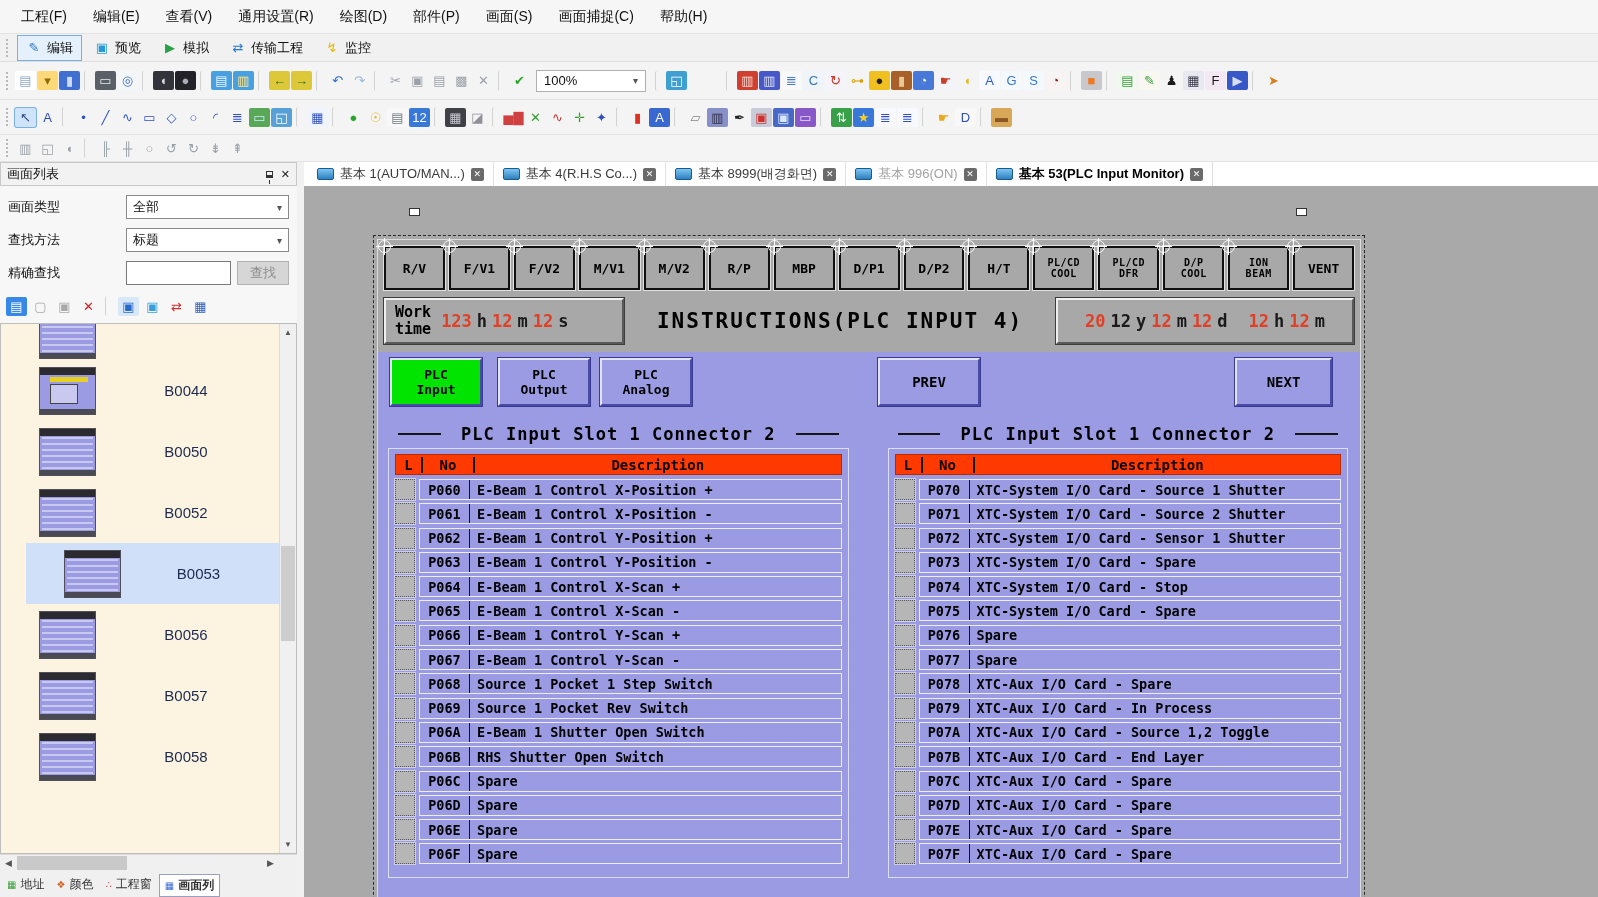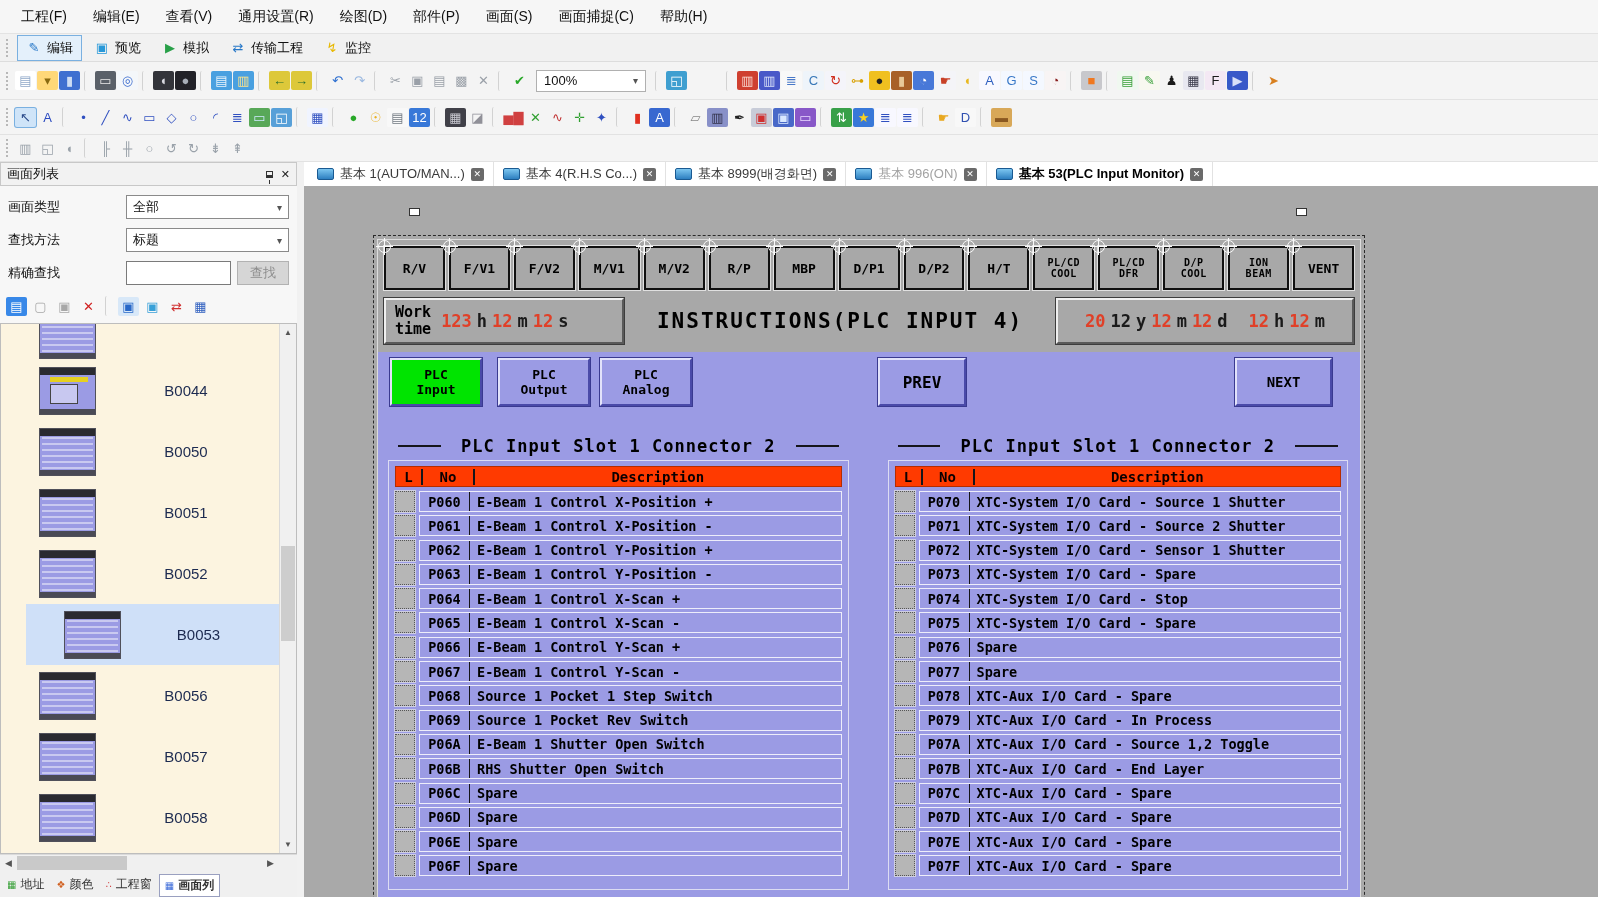--- a/index.html
+++ b/index.html
@@ -101,22 +101,22 @@
   .wlabel { font-weight:bold; font-size:15px; line-height:1.15; white-space:pre-line; color:#000; }
   .segs { display:flex; align-items:center; gap:5px; font-weight:bold; font-size:17px; color:#1a1a1a; }
   .seg.red { color:#e04028; }
   .seg.gap { margin-left:16px; }
   .hmi-title { flex:1; display:flex; align-items:center; justify-content:center; font-weight:bold; font-size:21px; letter-spacing:2px; color:#000; }
   .dbox { width:298px; justify-content:center; }
   .navrow { position:relative; height:48px; margin-top:6px;padding-left:8px; }
   .nbtn { position:absolute; top:0; height:48px; background:#9b9be4; border:2px solid; border-color:#e2e2fa #4a4aa8 #4a4aa8 #e2e2fa; box-shadow:0 0 0 1px #3a3a90; display:flex; align-items:center; justify-content:center; text-align:center; font-weight:bold; font-size:13px; white-space:pre-line; color:#000; }
   .nbtn.on { background:#00e400; }
   .nav-input { left:12px; width:92px; } .nav-output { left:120px; width:92px; } .nav-analog { left:222px; width:92px; }
-  .nav-prev { left:500px; width:88px; font-size:16px; } .nav-next { right:28px; width:97px; font-size:14px; }
-  .tables { display:flex; gap:39px; margin-top:28px; padding:0 12px 0 10px; }
+  .nav-prev { left:500px; width:102px; font-size:14px; } .nav-next { right:28px; width:97px; font-size:14px; }
+  .tables { display:flex; gap:39px; margin-top:16px; padding:0 12px 0 10px; }
   .ptable { flex:1; }
   .ttl { display:flex; align-items:center; height:24px; font-weight:bold; font-size:17px; letter-spacing:1px; color:#000; }
   .tline { flex:1; height:2px; background:#15151a; }
   .ttl span { margin:0 10px; }
   .tframe { border:1px solid #dcdcf2; margin-top:2px; padding:5px 6px 9px; }
   .thead { display:flex; align-items:center; background:#ff3a00; border:1px solid #b52c00; height:21px; font-weight:bold; font-size:14px; margin-bottom:4px; color:#0d0000; }
   .hL { width:27px; text-align:center; border-right:2px solid #15151a; }
   .hNo { width:52px; text-align:center; border-right:2px solid #15151a; }
   .hD { flex:1; text-align:center; }
   .prow { display:flex; height:21px; margin-bottom:3.3px; align-items:stretch;border-radius:6px; }
@@ -379,27 +379,20 @@
                 <span class="gdot"></span>
                 <span class="tbody"></span>
               </span>
               <span class="scr-label">B0050</span>
             </div>
             <div class="scr-item">
               <span class="thumb">
                 <span class="gdot"></span>
                 <span class="tbody"></span>
               </span>
-              <span class="scr-label">B0051</span>
-            </div>
-            <div class="scr-item">
-              <span class="thumb">
-                <span class="gdot"></span>
-                <span class="tbody"></span>
-              </span>
               <span class="scr-label">B0052</span>
             </div>
             <div class="scr-item selected">
               <span class="thumb">
                 <span class="gdot"></span>
                 <span class="tbody"></span>
               </span>
               <span class="scr-label">B0053</span>
             </div>
             <div class="scr-item">

